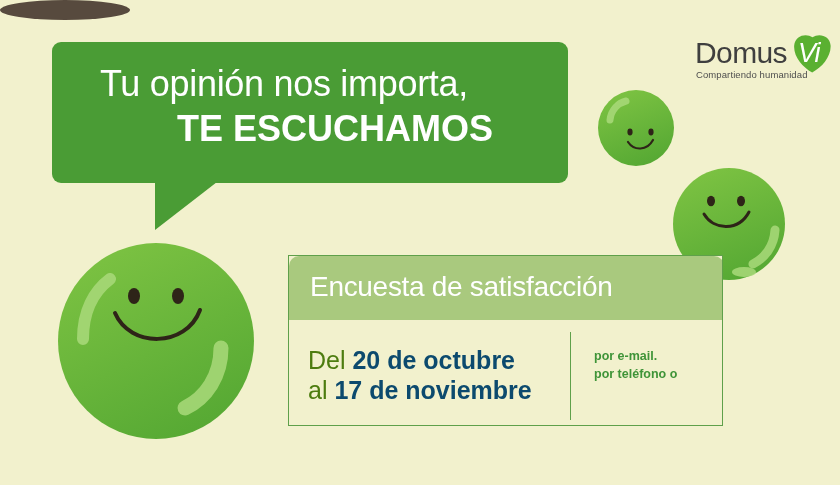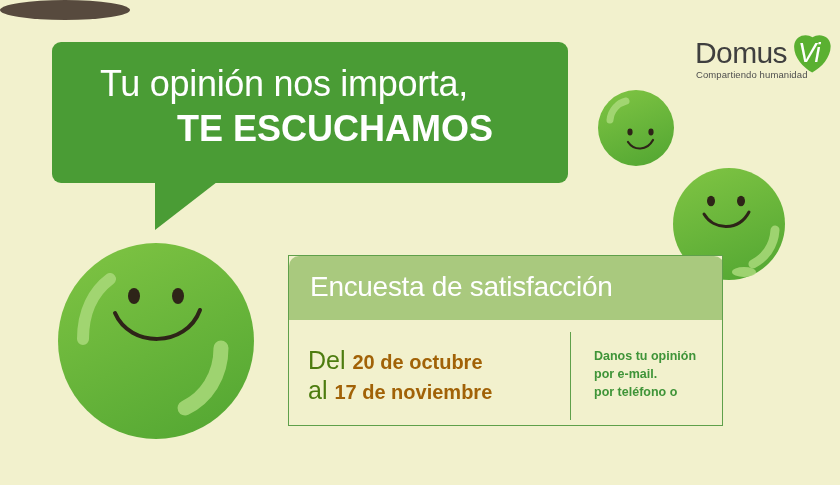--- a/index.html
+++ b/index.html
@@ -165,23 +165,23 @@
     width: 250px;
     line-height: 1.18;
   }
   .date-line { white-space: nowrap; }
   .date-prefix {
     font-size: 25px;
     font-weight: normal;
     color: #4d7c0f;
   }
   .date-strong {
-    font-size: 20px;
+    font-size: 25px;
     font-weight: bold;
-    color: #a16207;
+    color: #0c4a6e;
   }
   #survey-contact {
     position: absolute;
     left: 305px;
     top: 92px;
     width: 125px;
     font-size: 12.5px;
     font-weight: bold;
     color: #3f9438;
     line-height: 1.42;
@@ -248,21 +248,20 @@
     <div id="survey-dates">
       <div class="date-line">
         <span class="date-prefix">Del </span><span class="date-strong">20 de octubre</span>
       </div>
       <div class="date-line">
         <span class="date-prefix">al </span><span class="date-strong">17 de noviembre</span>
       </div>
     </div>
 
     <div id="survey-contact">
-      <div class="contact-line">Danos tu opinión</div>
       <div class="contact-line">por e-mail.</div>
       <div class="contact-line">por teléfono o</div>
     </div>
   </div>
 
   <div id="smiley-shadow"></div>
   <div class="smiley" id="smiley-large">
     <svg viewBox="0 0 196 196">
       <defs>
         <linearGradient id="gradLarge" x1="0.25" y1="0" x2="0.75" y2="1">

